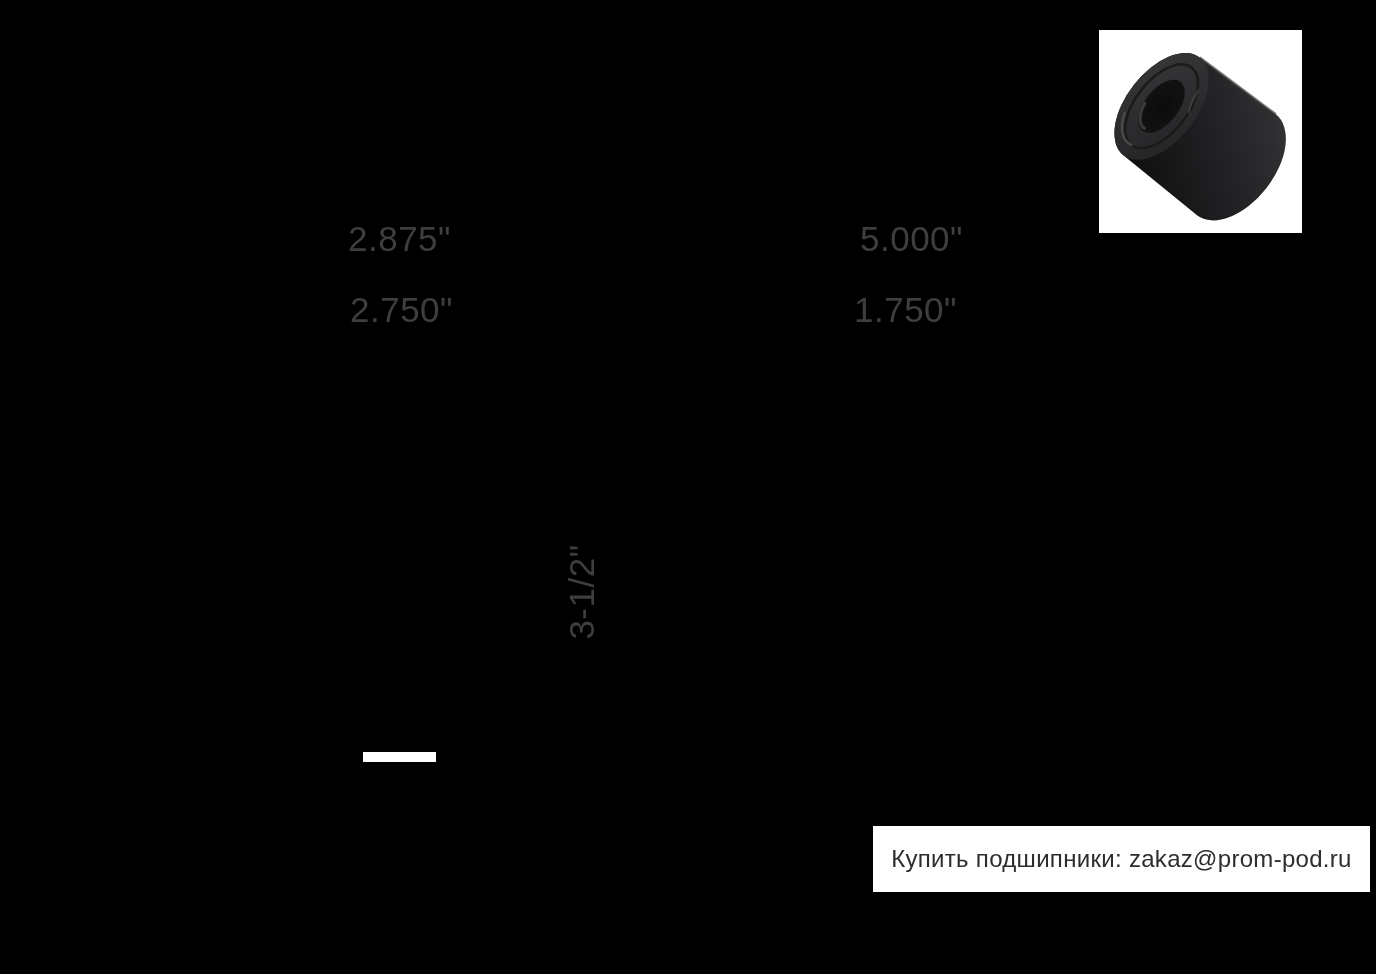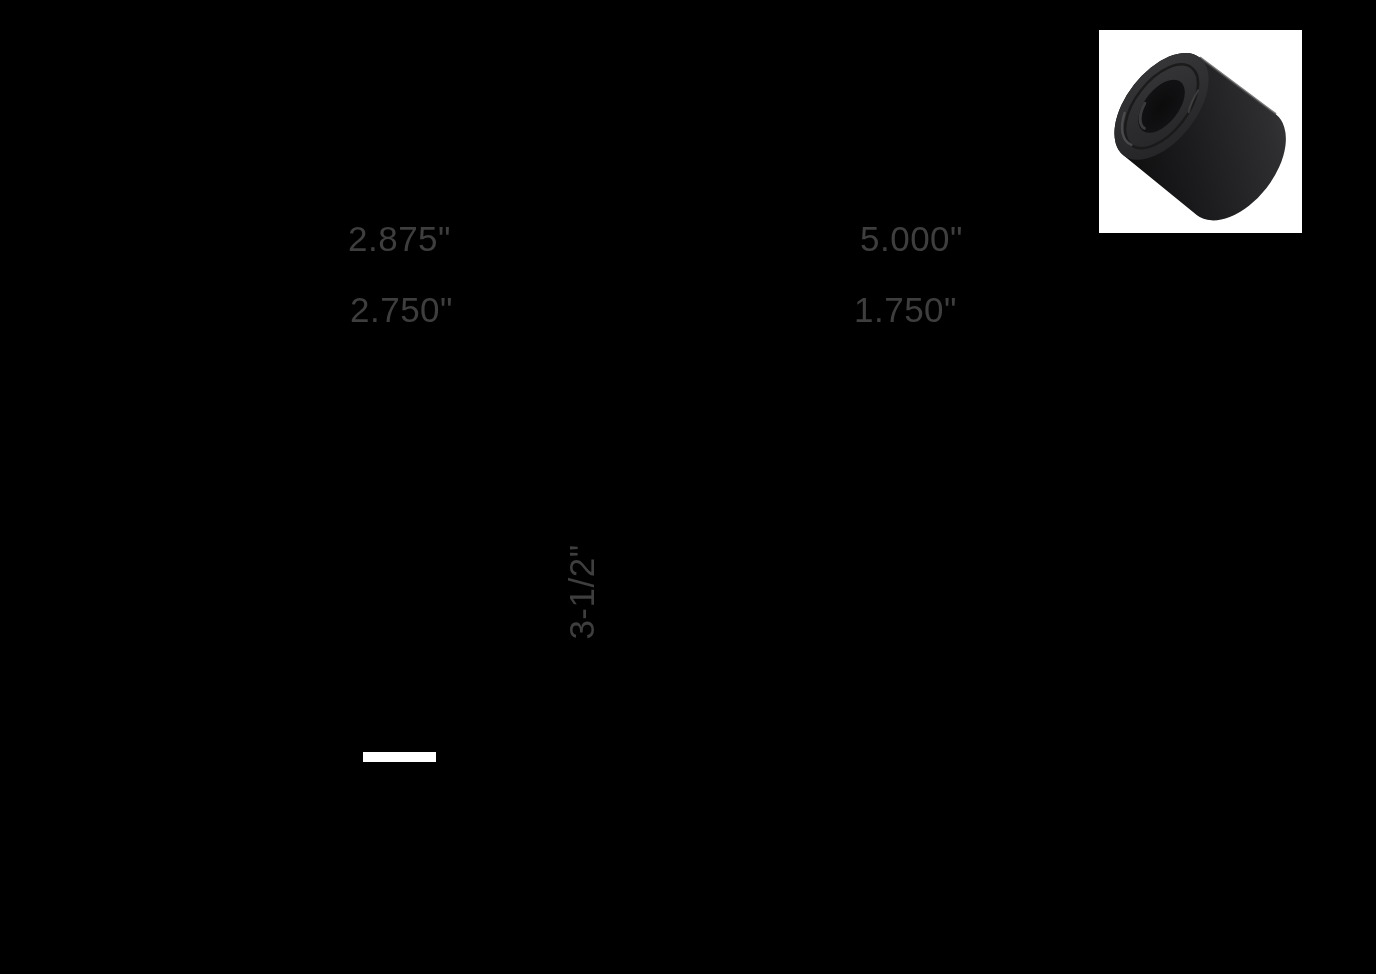--- a/index.html
+++ b/index.html
@@ -118,14 +118,18 @@
         <ellipse cx="-45" cy="0" rx="26" ry="49" fill="none" stroke="#18181a" stroke-width="2.5" opacity="0.9"></ellipse>
         <path d="M -70 28 A 26 49 0 0 0 -45 49" fill="none" stroke="#4e4e50" stroke-width="2.5" stroke-linecap="round" opacity="0.9"></path>
         <path d="M -26 -35 A 26 49 0 0 0 -20 -12" fill="none" stroke="#4a4a4c" stroke-width="2" stroke-linecap="round" opacity="0.7"></path>
 
         <ellipse cx="-45" cy="0" rx="17" ry="31" fill="url(#gBore)"></ellipse>
         <path d="M -60 8 A 15 28 0 0 0 -45 28" fill="none" stroke="#3f3f41" stroke-width="3" stroke-linecap="round" opacity="0.9"></path>
       </g>
     </svg>
   </div>
 
+  <div class="contact-bar">
+    <span>Купить подшипники:</span>
+    <a href="#">zakaz@prom-pod.ru</a>
+  </div>
 
 </div>
 
 </body></html>

